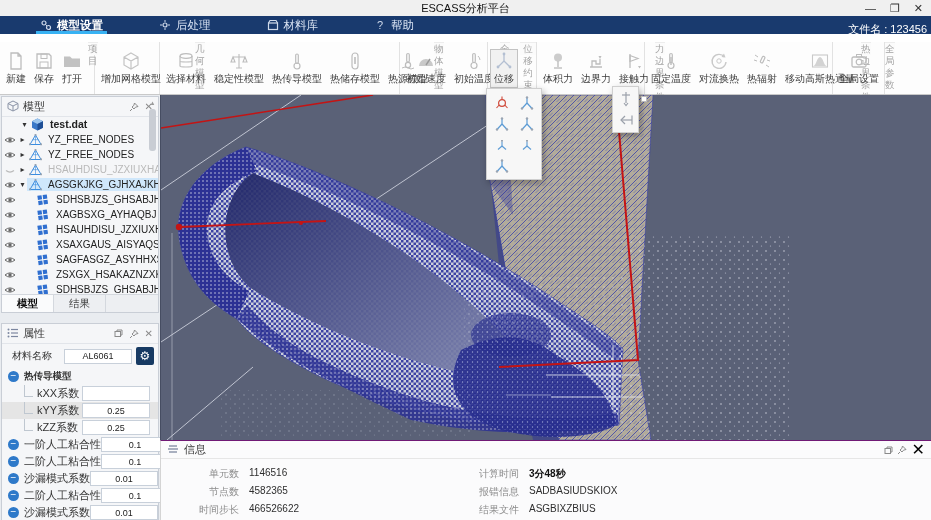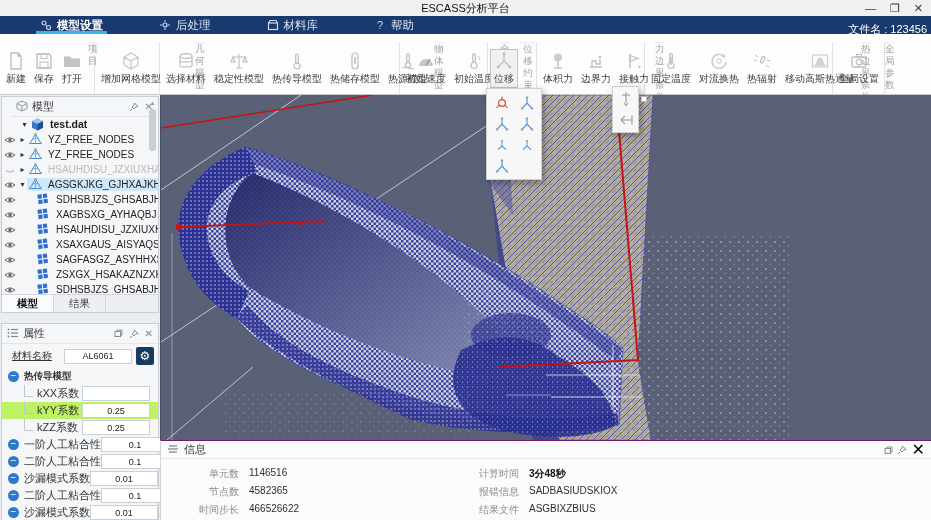--- a/index.html
+++ b/index.html
@@ -26,53 +26,53 @@
   .rbtns{flex:1;display:flex;align-items:center;justify-content:space-around;padding:1px 2px 0 2px;}
   .rbtn{display:flex;flex-direction:column;align-items:center;justify-content:center;padding:1px 3px;border:1px solid transparent;cursor:default;}
   .rbtn.sel{border:1px solid #c3c3c3;background:#f1f1f1;}
   .rbtn .ric{width:20px;height:20px;display:flex;align-items:center;justify-content:center;}
   .rbtn .rlb{font-size:10px;color:#3c3c3c;white-space:nowrap;margin-top:1px;}
   .rcap{height:13px;font-size:9.5px;color:#a3a3a3;text-align:center;line-height:12px;background:#fbfbfb;border-top:1px solid #ededed;}
 
   
   #leftcol{position:absolute;left:0;top:95px;width:160px;height:425px;background:#e9ecf0;}
   .panel{position:absolute;left:1px;right:1px;background:#f5f6f8;border:1px solid #c9ced6;}
-  #modelPanel{top:1px;height:217px;padding-left:9px;}
+  #modelPanel{top:1px;height:217px;}
   #propPanel{top:228px;height:204px;bottom:0;height:204px;}
   #propPanel{height:204px;}
   .phead{height:20px;display:flex;align-items:center;padding:0 5px;border-bottom:1px solid #e2e5ea;}
   .phead .pt{font-size:11px;color:#333;margin-left:4px;flex:1;}
   .phead .hic{display:flex;align-items:center;gap:6px;}
   .phead .hic span{color:#8a8a8a;font-size:10px;cursor:default;display:inline-flex;}
 
   
   #tree{position:absolute;top:20px;left:0;right:0;bottom:18px;overflow:hidden;}
   .trow{height:15px;display:flex;align-items:center;font-size:10px;color:#222;white-space:nowrap;cursor:default;}
   .trow .eye{width:16px;display:flex;justify-content:center;flex:none;}
   .trow .caret{width:9px;font-size:8px;color:#333;flex:none;text-align:center;}
   .trow .ticon{width:14px;height:12px;flex:none;display:flex;align-items:center;justify-content:center;margin:0 3px 0 1px;}
   .trow .tlabel{padding:0 3px;line-height:13px;}
   .trow.sel .hl{background:#cfe7fb;}
-  .trow .hl{display:flex;}
+  .trow .hl{display:flex;align-items:center;}
   .trow.dis .tlabel{color:#b9b9b9;}
   .trow.root .tlabel{font-weight:bold;font-size:10.5px;}
   #treeScroll{position:absolute;right:1px;top:2px;bottom:2px;width:9px;display:flex;flex-direction:column;align-items:center;font-size:7px;color:#9a9a9a;}
   #treeScroll .thumb{width:7px;height:42px;background:#c9cdd4;border-radius:3px;margin-top:2px;}
   #treeScroll .sp{flex:1;}
   #mtabs{position:absolute;left:0;right:0;bottom:0;height:18px;display:flex;border-top:1px solid #d4d8de;background:#edeff2;}
   .mtabcell{width:52px;display:flex;align-items:center;justify-content:center;font-size:10.5px;color:#444;border-right:1px solid #d4d8de;cursor:default;}
   .mtabcell.active{background:#fafbfc;color:#111;font-weight:bold;}
 
   
   #matRow{height:24px;display:flex;align-items:center;padding:0 4px 0 10px;}
-  #matRow .lbl{font-size:10px;color:#333;flex:1;text-decoration:underline;}
+  #matRow .lbl{font-size:10px;color:#333;flex:1;}
   .pbox{width:68px;height:15px;background:#fff;border:1px solid #c8d0da;font-size:9px;color:#222;display:flex;align-items:center;justify-content:center;flex:none;}
   #gearBtn{width:18px;height:18px;background:#173a63;border-radius:2px;color:#fff;display:flex;align-items:center;justify-content:center;font-size:12px;margin-left:4px;cursor:default;}
   .prow{height:17px;display:flex;align-items:center;padding:0 8px 0 6px;}
-  .prow.selrow{background:#bef264;}
+  .prow.selrow{background:#e5e5e5;}
   .prow .minus{width:11px;height:11px;border-radius:50%;background:#2e79c9;color:#fff;font-size:10px;line-height:10px;text-align:center;margin-right:5px;flex:none;cursor:default;}
   .prow .plbl{font-size:11px;color:#333;flex:1;white-space:nowrap;}
   .prow.sec .plbl{font-weight:bold;font-size:9.5px;}
   .prow .conn{width:9px;height:12px;border-left:1px solid #bfc7d0;border-bottom:1px solid #bfc7d0;margin:0 4px 6px 16px;flex:none;}
 
   
   #viewport{position:absolute;left:160px;top:95px;width:771px;height:345px;background:#5a6177;border-left:1px solid #464d62;}
   #viewport svg{display:block;}
 
   

